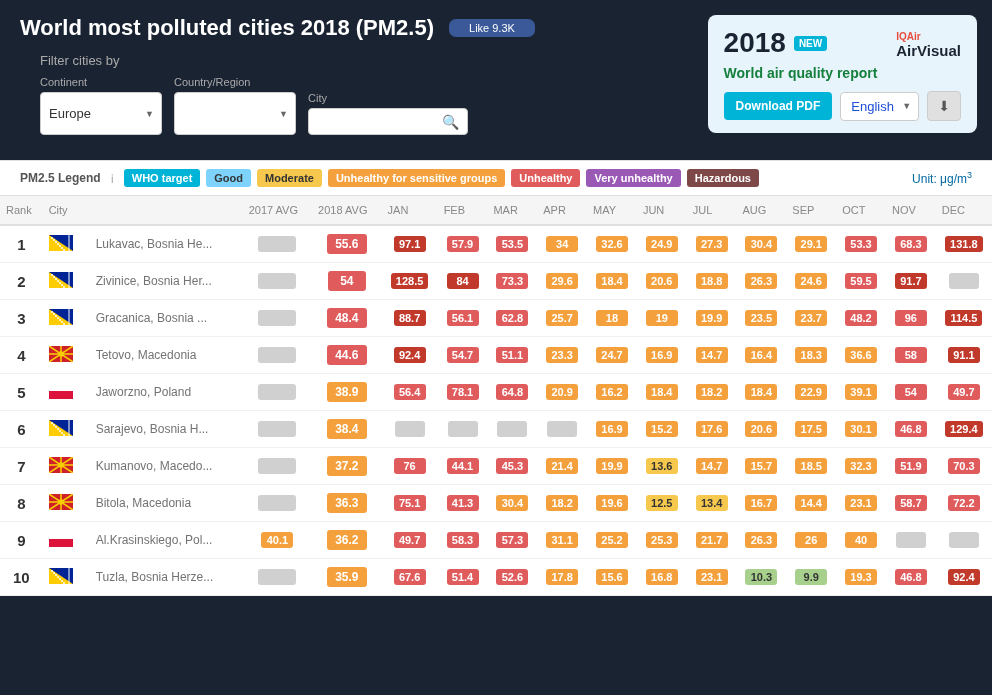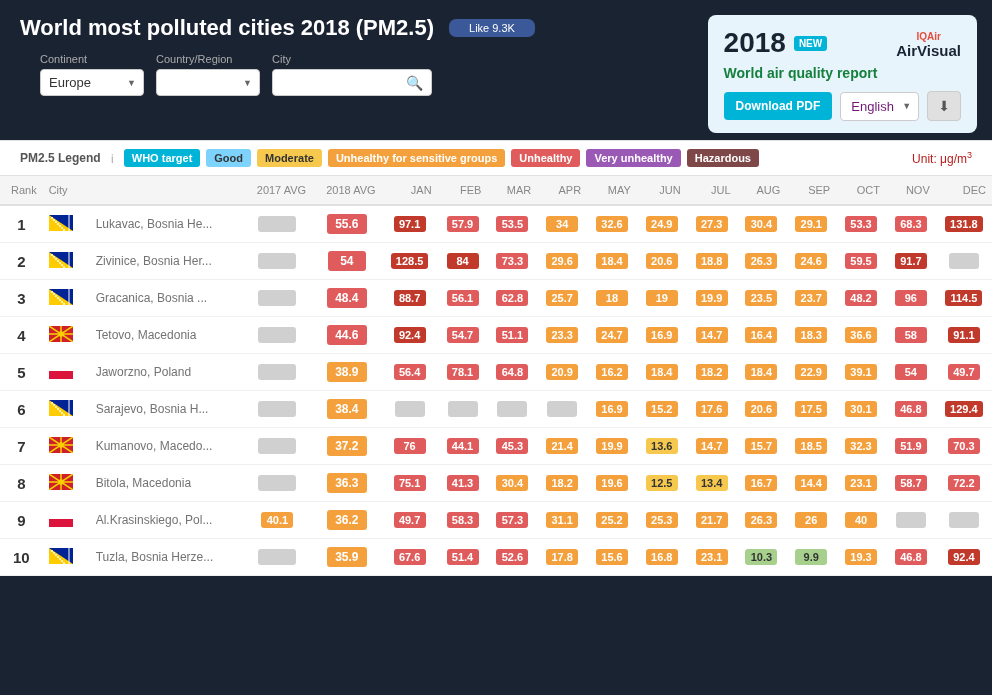--- a/index.html
+++ b/index.html
@@ -8,21 +8,21 @@
     .header { background: #1a2332; padding: 15px 20px 10px; }
     .header-top { display: flex; align-items: center; gap: 15px; margin-bottom: 12px; }
     .header-title { font-size: 22px; font-weight: bold; color: #fff; }
     .fb-like { background: #3b5998; color: #fff; border-radius: 7px; padding: 3px 20px; font-size: 11px; display: inline-flex; align-items: center; gap: 4px; }
 
     .filter-section { background: #1a2332; padding: 0 20px 15px; }
     .filter-label { color: #aaa; font-size: 13px; margin-bottom: 8px; }
     .filter-row { display: flex; gap: 12px; align-items: flex-end; }
     .filter-group { display: flex; flex-direction: column; gap: 4px; }
     .filter-group label { font-size: 11px; color: #aaa; }
-    .filter-select { background: #fff; color: #333; border: 1px solid #ccc; border-radius: 4px; padding: 5px 8px; font-size: 13px; width: 104px; appearance: none; -webkit-appearance: none; cursor: pointer; }
+    .filter-select { background: #fff; color: #333; border: 1px solid #ccc; border-radius: 4px; padding: 13px 8px; font-size: 13px; width: 122px; appearance: none; -webkit-appearance: none; cursor: pointer; }
     .filter-select-wrapper { position: relative; display: inline-block; }
     .filter-select-wrapper::after { content: '▼'; position: absolute; right: 8px; top: 50%; transform: translateY(-50%); font-size: 9px; color: #666; pointer-events: none; }
     .city-input-wrapper { position: relative; }
     .city-input { background: #fff; color: #333; border: 1px solid #ccc; border-radius: 4px; padding: 5px 28px 5px 8px; font-size: 13px; width: 160px; }
     .search-icon { position: absolute; right: 8px; top: 50%; transform: translateY(-50%); color: #999; font-size: 14px; cursor: pointer; }
 
     .right-panel { position: absolute; top: 20px; right: 20px; background: #e8f4fc; color: #333; border-radius: 8px; padding: 12px 15px; min-width: 250px; }
     .right-panel-year { display: flex; align-items: center; gap: 8px; margin-bottom: 4px; }
     .airvisual-logo { margin-left: auto; text-align: right; }
 
@@ -33,27 +33,27 @@
     .legend-info { color: #aaa; font-size: 12px; cursor: pointer; }
     .legend-items { display: flex; gap: 6px; align-items: center; flex: 1; }
     .legend-item { padding: 3px 8px; border-radius: 3px; font-size: 11px; color: #fff; font-weight: bold; }
     .legend-who { background: #00b4d8; }
     .legend-good { background: #7dd3fc; color: #333; }
     .legend-moderate { background: #f6c94e; color: #333; }
     .legend-unhealthy-s { background: #f4a03c; }
     .legend-unhealthy { background: #e05c5c; }
     .legend-very-unhealthy { background: #9b59b6; }
     .legend-hazardous { background: #7f4848; }
-    .legend-unit { margin-left: auto; font-size: 12px; color: #b91c1c; }
+    .legend-unit { margin-left: auto; font-size: 12px; color: #0369a1; }
     .legend-unit sup { font-size: 9px; }
 
     .table-container { background: #fff; color: #333; overflow-x: auto; }
     table { width: 100%; border-collapse: collapse; font-size: 12px; }
     thead tr { background: #f5f5f5; border-bottom: 2px solid #e0e0e0; }
-    thead th { padding: 8px 6px; text-align: right; font-weight: normal; color: #888; font-size: 11px; }
+    thead th { padding: 8px 6px; text-align: left; font-weight: normal; color: #888; font-size: 11px; }
     thead th.left { text-align: left; }
     tbody tr { border-bottom: 1px solid #f0f0f0; }
     td { padding: 8px 6px; text-align: center; vertical-align: middle; }
     td.left { text-align: left; }
     .rank-num { font-weight: bold; font-size: 15px; color: #333; }
     .city-name { font-size: 12px; color: #737373; margin-left: 17px; }
     .city-cell { display: flex; align-items: center; }
 
     .avg-box { display: inline-block; padding: 3px 8px; border-radius: 3px; font-size: 12px; font-weight: bold; color: #fff; min-width: 38px; text-align: center; }
     .val-box { display: inline-block; padding: 2px 5px; border-radius: 3px; font-size: 11px; font-weight: bold; color: #fff; min-width: 32px; text-align: center; }
@@ -67,20 +67,21 @@
 </head>
 <body>
 
 <div class="top-wrapper">
   <div class="header">
     <div class="header-top">
       <span class="header-title">World most polluted cities 2018 (PM2.5)</span>
       <span class="fb-like">Like 9.3K</span>
     </div>
     <div class="filter-section">
+      <div class="filter-label">Filter cities by</div>
       <div class="filter-row">
         <div class="filter-group">
           <label>Continent</label>
           <div class="filter-select-wrapper">
             <select class="filter-select">
               <option>Europe</option>
             </select>
           </div>
         </div>
         <div class="filter-group">
@@ -101,30 +102,30 @@
       </div>
     </div>
   </div>
 
   <div class="right-panel" style="position:absolute; top:15px; right:15px; background:#e8f4fc; color:#333; border-radius:8px; padding:12px 16px; min-width:260px;">
     <div style="display:flex; align-items:center; justify-content:space-between; margin-bottom:2px;">
       <div class="right-panel-year" style="display:flex; align-items:center; gap:8px;">
         <span style="font-size:28px; font-weight:bold; color:#1a2332;">2018</span>
         <span style="background:#00b4d8; color:#fff; font-size:10px; font-weight:bold; padding:2px 5px; border-radius:3px;">NEW</span>
       </div>
-      <div class="airvisual-logo" style="text-align:center;">
+      <div class="airvisual-logo" style="text-align:left;">
         <div style="font-size:10px; color:#e74c3c; font-weight:bold;">IQAir</div>
         <div style="font-size:15px; font-weight:bold; color:#1a2332;">AirVisual</div>
       </div>
     </div>
     <div style="font-size:14px; font-weight:bold; color:#15803d; margin-bottom:10px;">World air quality report</div>
     <div style="display:flex; gap:8px; align-items:center;">
       <button style="background:#00b4d8; color:#fff; border:none; border-radius:4px; padding:7px 12px; font-size:12px; font-weight:bold; cursor:pointer; white-space:nowrap;">Download PDF</button>
       <div style="position:relative; flex:1;">
-        <select style="background:#fff; color:#701a75; border:1px solid #ccc; border-radius:4px; padding:6px 24px 6px 10px; font-size:13px; width:100%; appearance:none; cursor:pointer;">
+        <select style="background:#fff; color:#1d4ed8; border:1px solid #ccc; border-radius:4px; padding:6px 24px 6px 10px; font-size:13px; width:100%; appearance:none; cursor:pointer;">
           <option>English</option>
         </select>
         <span style="position:absolute; right:8px; top:50%; transform:translateY(-50%); font-size:9px; color:#666; pointer-events:none;">▼</span>
       </div>
       <button style="background:#e0e0e0; border:1px solid #ccc; border-radius:4px; padding:6px 10px; cursor:pointer; font-size:14px; color:#555;">⬇</button>
     </div>
   </div>
 </div>
 
 <div class="legend-bar">

